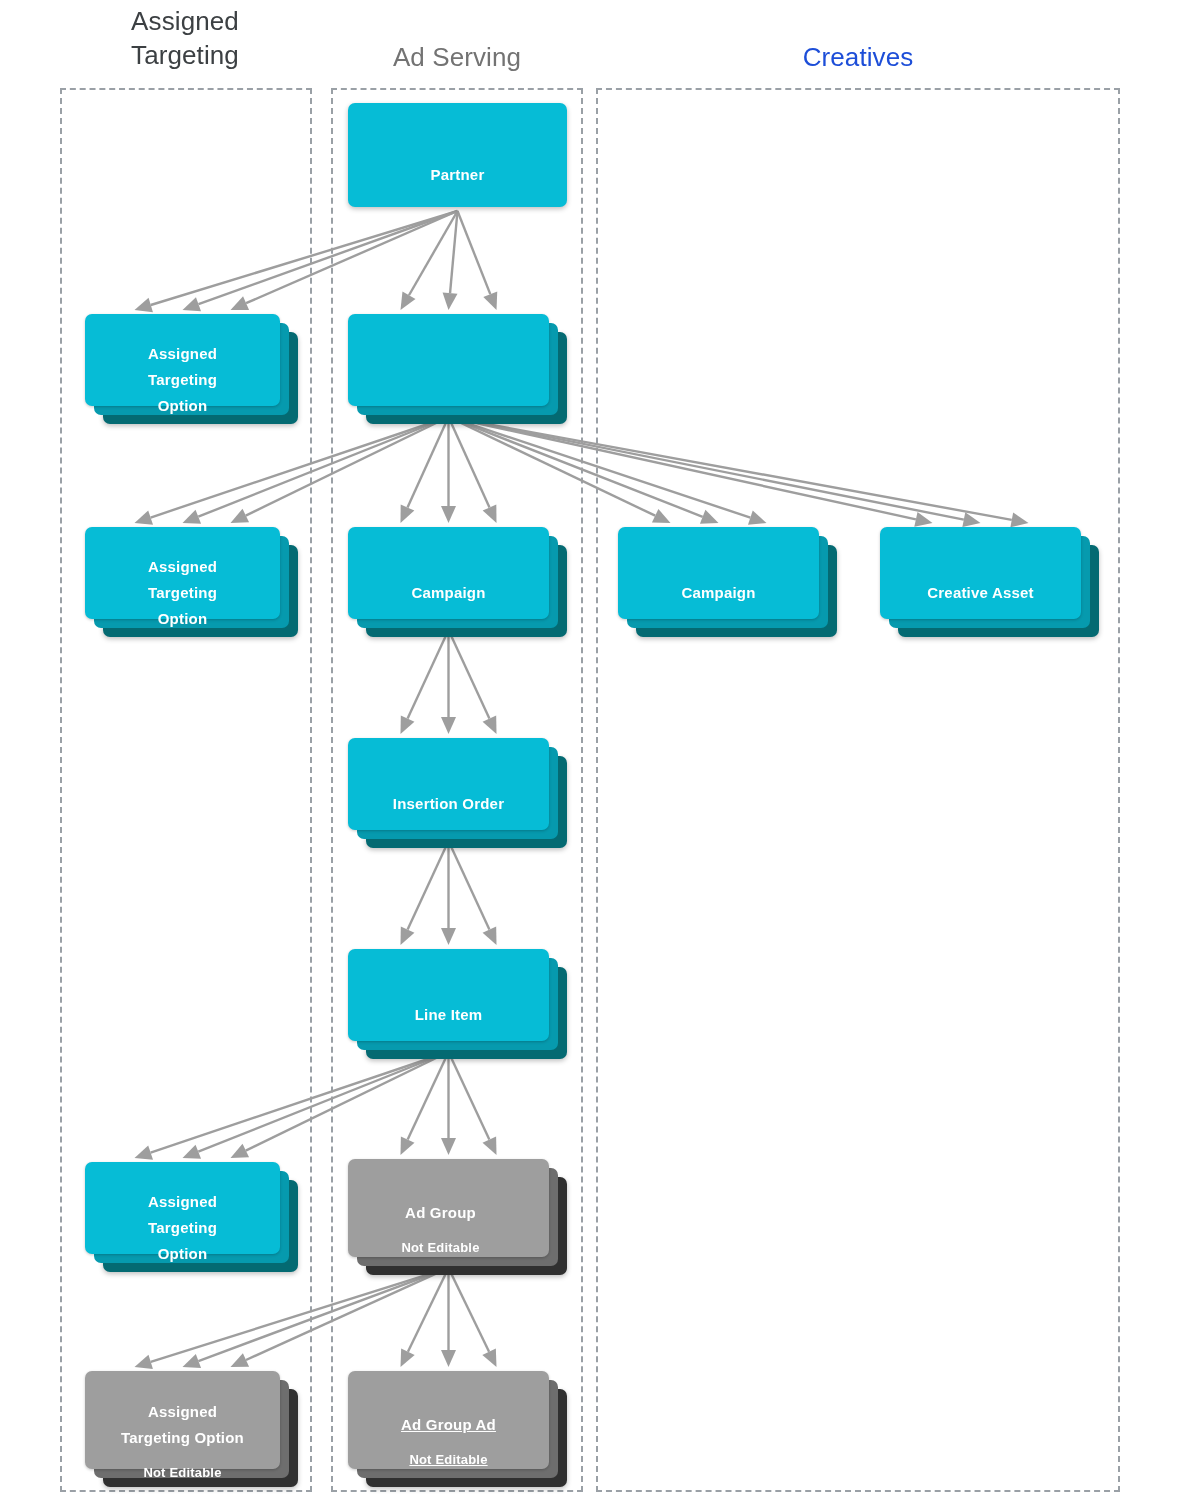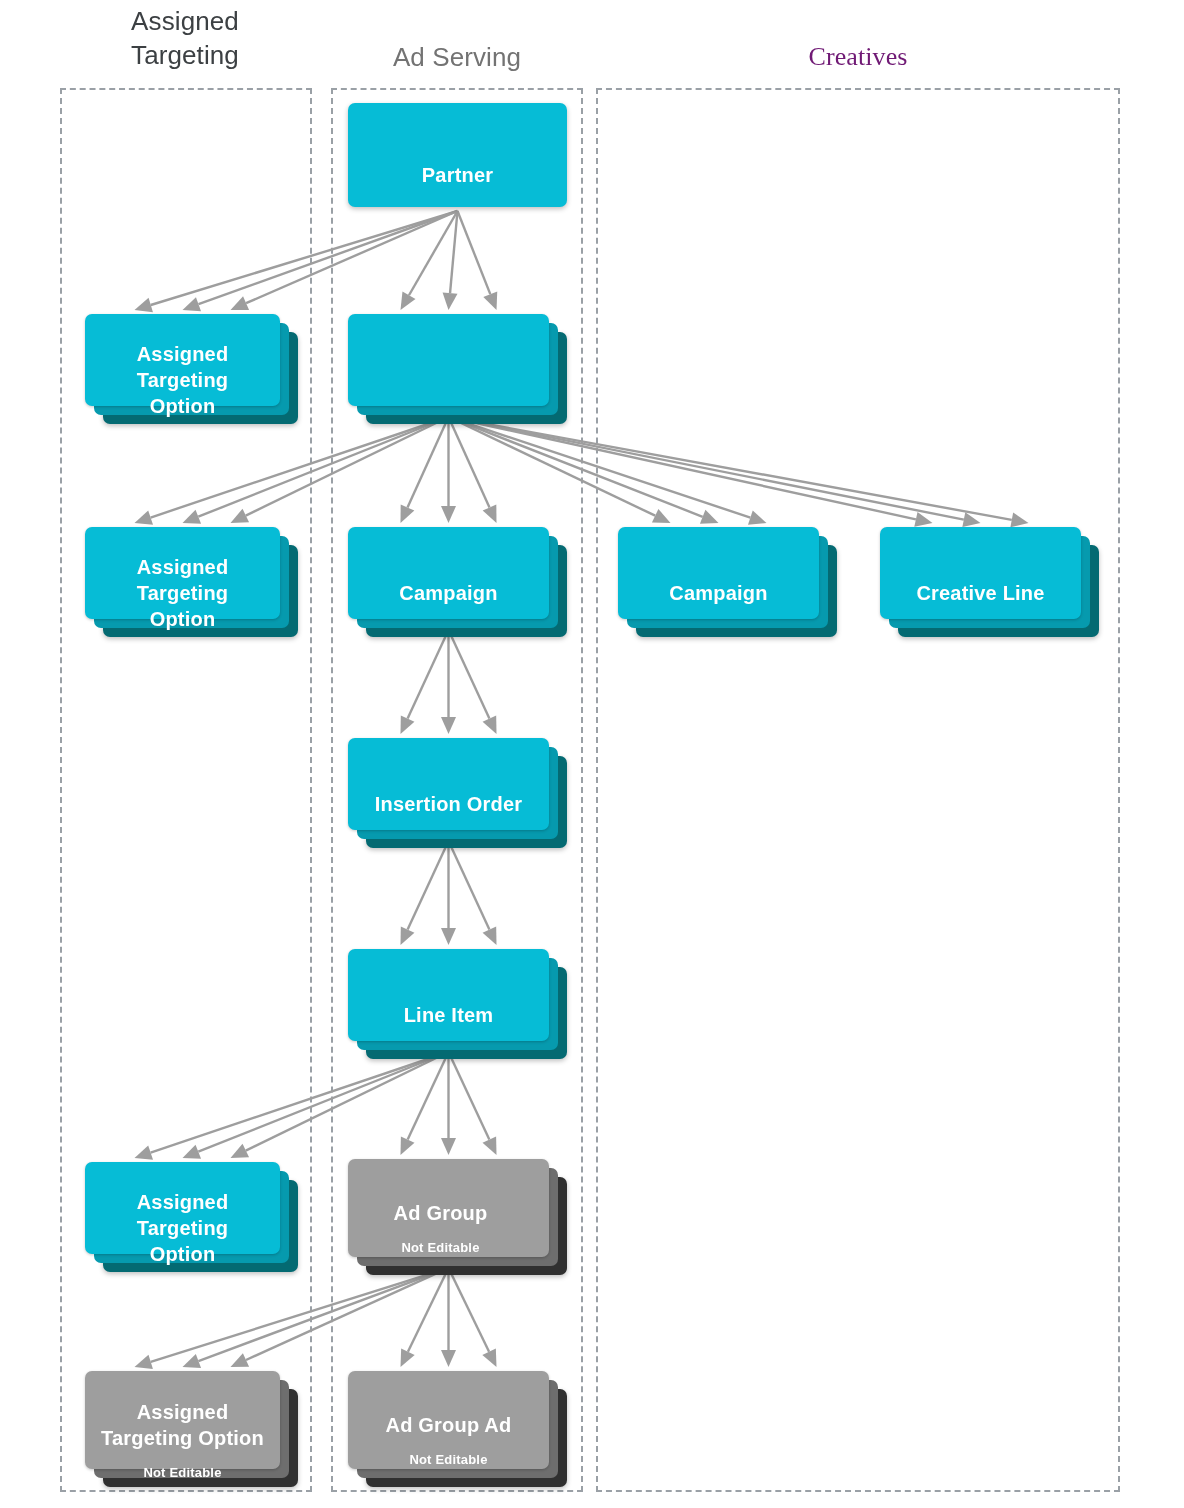--- a/index.html
+++ b/index.html
@@ -74,21 +74,21 @@
     height: 100%;
     display: flex;
     flex-direction: column;
     align-items: center;
     justify-content: center;
     color: #ffffff;
     text-align: center;
     pointer-events: none;
   }
   .node-title {
-    font-size: 20px;
+    font-size: 15px;
     font-weight: bold;
     line-height: 26px;
     letter-spacing: 0.2px;
     white-space: pre-line;
     margin-top: 40px;
   }
   .node-sub {
     font-size: 13px;
     font-weight: bold;
     line-height: 16px;
@@ -102,21 +102,21 @@
 
 <div id="canvas">
 
   <div class="group-box" id="gbox-0" style="left: 60px; top: 88px; width: 252px; height: 1404px; border-color: rgb(154, 160, 166);"></div>
   <div class="group-box" id="gbox-1" style="left: 331px; top: 88px; width: 252px; height: 1404px; border-color: rgb(154, 160, 166);"></div>
   <div class="group-box" id="gbox-2" style="left: 596px; top: 88px; width: 524px; height: 1404px; border-color: rgb(154, 160, 166);"></div>
 
   <div class="col-header" id="chdr-0" style="left: 58px; top: 4px; width: 254px; color: rgb(60, 64, 67); white-space: pre-line;">Assigned
 Targeting</div>
   <div class="col-header" id="chdr-1" style="left: 330px; top: 40px; width: 254px; color: #737373; white-space: pre-line;">Ad Serving</div>
-  <div class="col-header" id="chdr-2" style="left: 596px; top: 40px; width: 524px; color: #701a75; white-space: pre-line; font-family: Liberation Serif, serif;">Creatives</div>
+  <div class="col-header" id="chdr-2" style="left: 596px; top: 40px; width: 524px; color: #1d4ed8; white-space: pre-line;">Creatives</div>
 
   <svg id="arrows" viewBox="0 0 1184 1508" width="1184" height="1508">
       <line x1="457.50" y1="211.00" x2="150.75" y2="305.02" stroke="#9e9e9e" stroke-width="2.4" stroke-linecap="butt"></line>
       <polygon points="134.50,310.00 148.56,297.85 152.95,312.19" fill="#9e9e9e"></polygon>
       <line x1="457.50" y1="211.00" x2="198.50" y2="304.24" stroke="#9e9e9e" stroke-width="2.4" stroke-linecap="butt"></line>
       <polygon points="182.50,310.00 195.95,297.19 201.04,311.30" fill="#9e9e9e"></polygon>
       <line x1="457.50" y1="211.00" x2="246.08" y2="303.20" stroke="#9e9e9e" stroke-width="2.4" stroke-linecap="butt"></line>
       <polygon points="230.50,310.00 243.08,296.33 249.08,310.08" fill="#9e9e9e"></polygon>
       <line x1="457.50" y1="211.00" x2="408.98" y2="295.27" stroke="#9e9e9e" stroke-width="2.4" stroke-linecap="butt"></line>
       <polygon points="400.50,310.00 402.48,291.53 415.48,299.01" fill="#9e9e9e"></polygon>
@@ -232,21 +232,21 @@
         <div class="layer front" style="width: 201px; height: 92px;"></div>
         <div class="label-wrap" style="width: 201px; height: 92px;">
           <div class="node-title">Campaign</div>
         </div>
       </div>
       <div class="node cyan" style="left: 880px; top: 527px; width: 219px; height: 110px;">
         <div class="layer back2" style="width: 201px; height: 92px;"></div>
         <div class="layer back1" style="width: 201px; height: 92px;"></div>
         <div class="layer front" style="width: 201px; height: 92px;"></div>
         <div class="label-wrap" style="width: 201px; height: 92px;">
-          <div class="node-title">Creative Line</div>
+          <div class="node-title">Creative Asset</div>
         </div>
       </div>
       <div class="node cyan" style="left: 348px; top: 738px; width: 219px; height: 110px;">
         <div class="layer back2" style="width: 201px; height: 92px;"></div>
         <div class="layer back1" style="width: 201px; height: 92px;"></div>
         <div class="layer front" style="width: 201px; height: 92px;"></div>
         <div class="label-wrap" style="width: 201px; height: 92px;">
           <div class="node-title">Insertion Order</div>
         </div>
       </div>
@@ -284,20 +284,20 @@
         <div class="label-wrap has-sub" style="width: 195px; height: 98px;">
           <div class="node-title">Assigned
 Targeting Option</div>
           <div class="node-sub">Not Editable</div>
         </div>
       </div>
       <div class="node gray" style="left: 348px; top: 1371px; width: 219px; height: 116px;">
         <div class="layer back2" style="width: 201px; height: 98px;"></div>
         <div class="layer back1" style="width: 201px; height: 98px;"></div>
         <div class="layer front" style="width: 201px; height: 98px;"></div>
-        <div class="label-wrap has-sub" style="width: 201px; height: 98px;">
+        <div class="label-wrap has-sub" style="width: 201px; height: 98px; text-decoration: underline;">
           <div class="node-title">Ad Group Ad</div>
           <div class="node-sub">Not Editable</div>
         </div>
       </div>
     </div>
 
 </div>
 
 </body></html>

